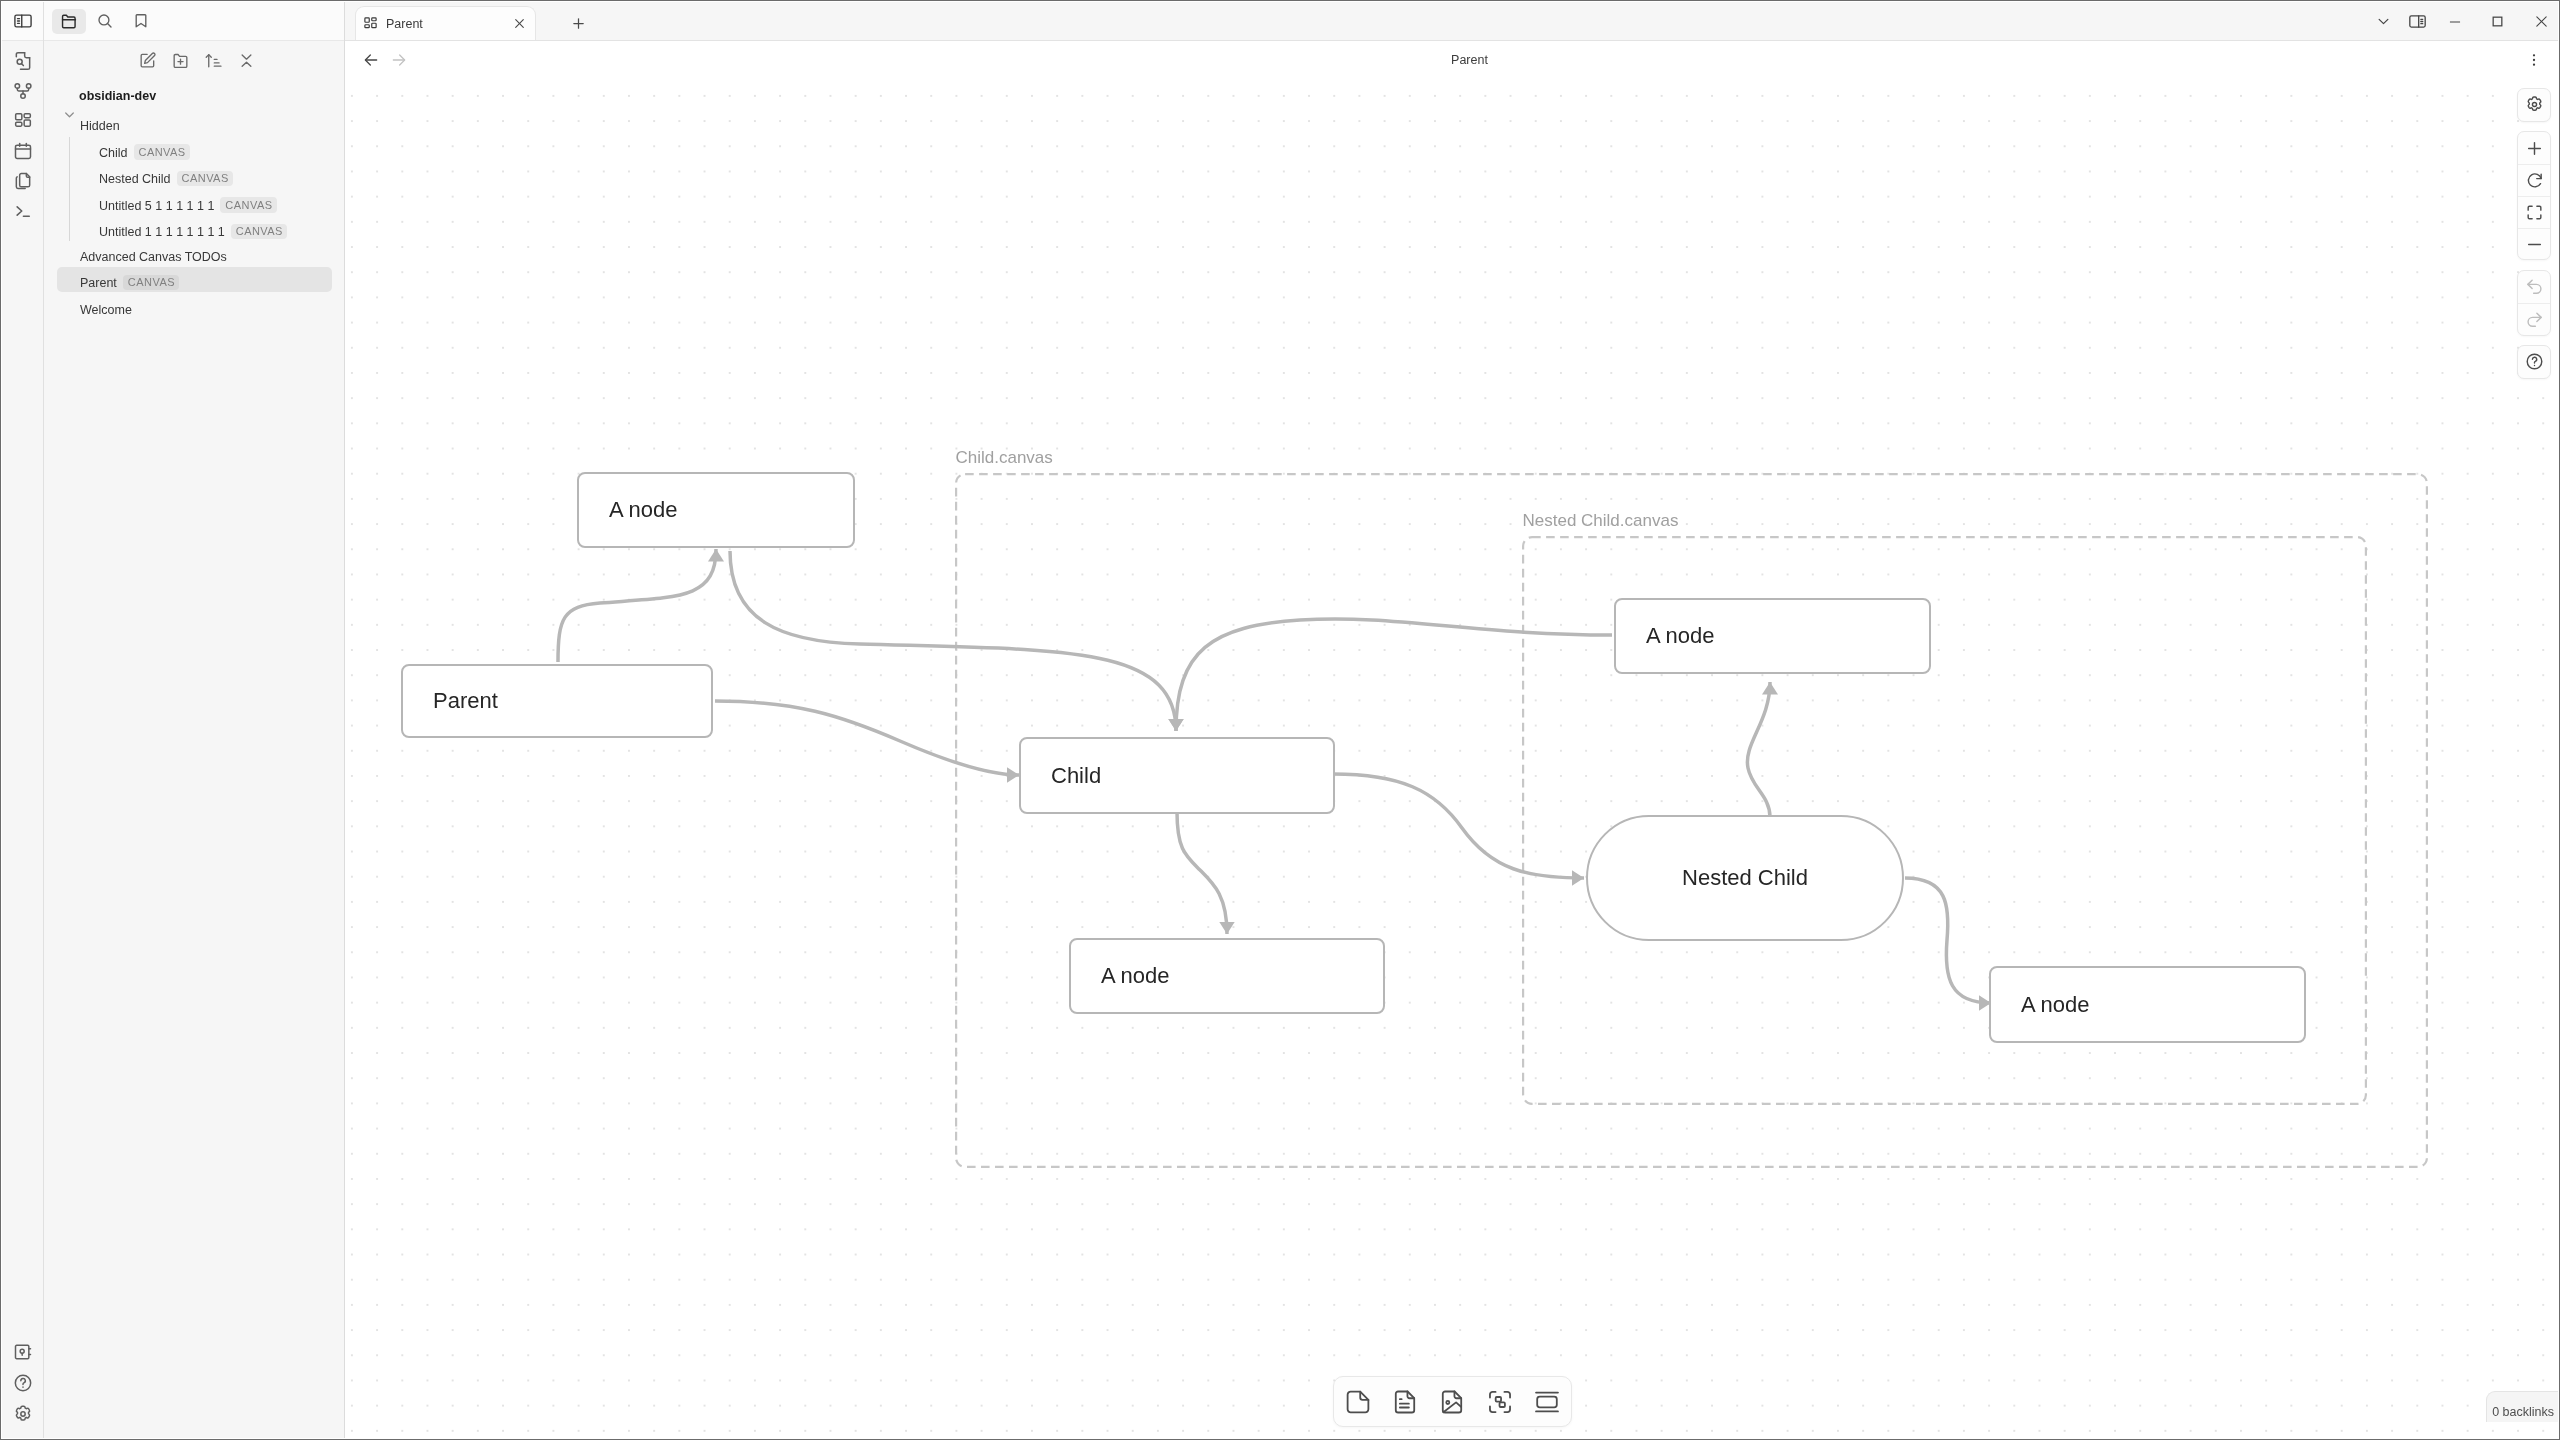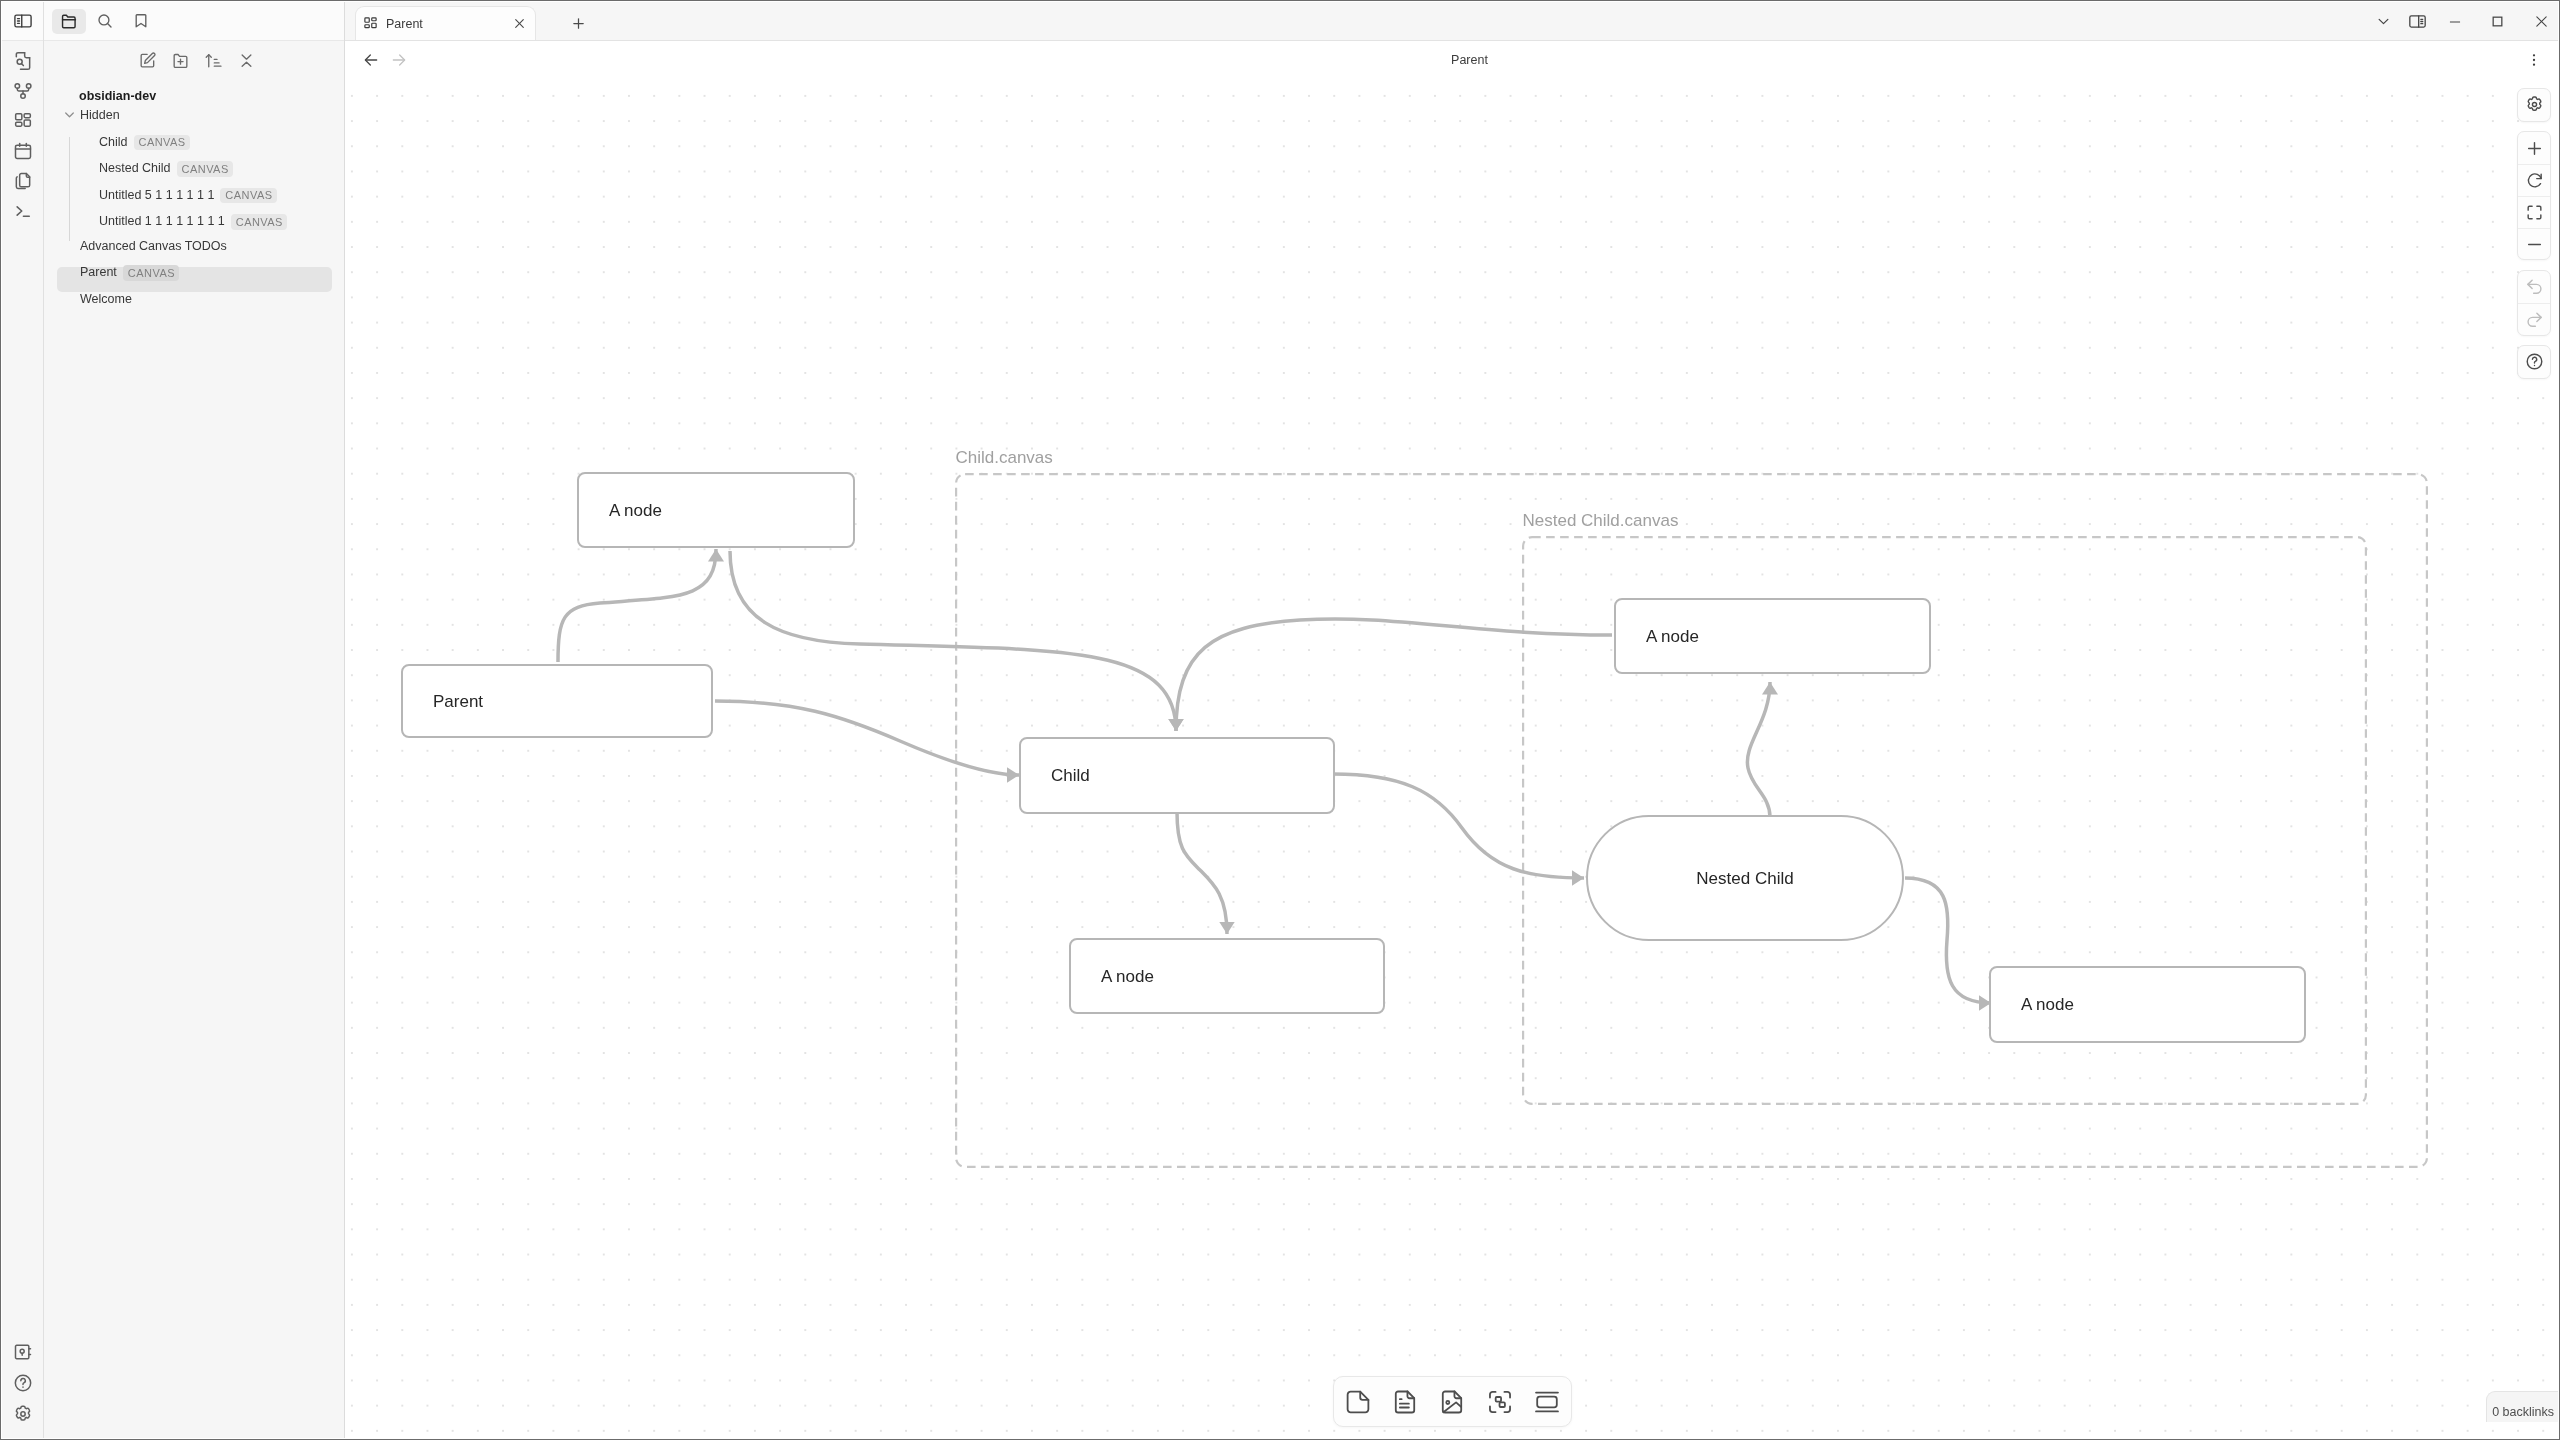--- a/index.html
+++ b/index.html
@@ -63,21 +63,21 @@
     border-bottom: 1px solid #e8e8e8;
   }
   .sb-tab { width:34px; height:25px; display:flex; align-items:center; justify-content:center; border-radius:5px; color:#606060; }
   .sb-tab.active { background:#e9e9e9; color:#2b2b2b; }
   #sb-nav {
     height: 39px; display:flex; align-items:center; gap: 13px; padding-left: 93px;
   }
   .nav-btn { width:20px; height:20px; display:flex; align-items:center; justify-content:center; color:#6a6a6a; }
   #sb-tree { font-size: 12.5px; color:#383838; position:relative; padding-top: 5px; }
   .tree-vault { font-weight: 700; font-size: 12.5px; color:#1d1d1d; height:25px; display:flex; align-items:center; padding-left:35px; position:relative; top:-2px; }
-  .tree-row { display:flex; align-items:flex-start; height: 25px; margin-bottom:1.5px; border-radius: 5px; gap:6px; position:relative; }
+  .tree-row { display:flex; align-items:flex-end; height: 25px; margin-bottom:1.5px; border-radius: 5px; gap:6px; position:relative; }
   .tree-row > span { position:relative; top:-2px; }
   .tree-row.selected { background:#e4e4e4; }
   .tree-row.selected { background:#e4e4e4; }
   .tree-level0 > .tree-row { padding-left: 23px; margin-left: 13px; margin-right: 12px; }
   .tr-folder .chev { position:absolute; left: 6px; }
   .tree-children { margin-left: 25px; padding-left:0; border-left: 1px solid #d7d7d7; margin-bottom:-2px; }
   .tree-children .tree-row { padding-left: 16px; margin-left:13px; margin-right: 12px; }
   .chev { width:13px; height:13px; color:#8e8e8e; display:flex; align-items:center; justify-content:center; }
   .tag { font-size: 11px; letter-spacing: .45px; background:#e7e7e7; color:#808080; border-radius: 4px; padding: 2.5px 4.5px 2px 5px; font-weight:400; line-height:1; }
   .tree-row.selected .tag { background:#d8d8d8; }
@@ -122,21 +122,21 @@
   
   #canvaswrap { flex:1 1 auto; position:relative; overflow:hidden; background:#fff;
     background-image: radial-gradient(circle at center, #e3e3e3 1.0px, rgba(255,255,255,0) 1.3px);
     background-size: 25.2px 25.2px;
     background-position: 19.5px 4.3px;
   }
   #canvas-layer { position:absolute; inset:0; }
   #edgesvg, #groupsvg { position:absolute; left:0; top:0; width:2220px; height:1360px; overflow:visible; }
   .cnode {
     position:absolute; background:#fff; border:2.2px solid #b6b6b6; border-radius:11px;
-    display:flex; align-items:center; font-size:17px; color:#262626;
+    display:flex; align-items:center; font-size:22px; color:#262626;
     padding-left: 30px; line-height:1;
   }
   .cglabel { position:absolute; font-size:17px; color:#a0a0a0; line-height:1; }
 
   
   #ctrl { position:absolute; right:7px; top:9px; display:flex; flex-direction:column; gap:9.5px; align-items:center; }
   .ctrl-group { background:#fdfdfd; border:1px solid #e7e7e7; border-radius:7px; display:flex; flex-direction:column; overflow:hidden;
      box-shadow: 0 1px 2px rgba(0,0,0,.035); }
   .ctrl-btn { width:31.6px; height:31.8px; display:flex; align-items:center; justify-content:center; color:#4d4d4d; }
   .ctrl-btn + .ctrl-btn { border-top:1px solid #ededed; }

